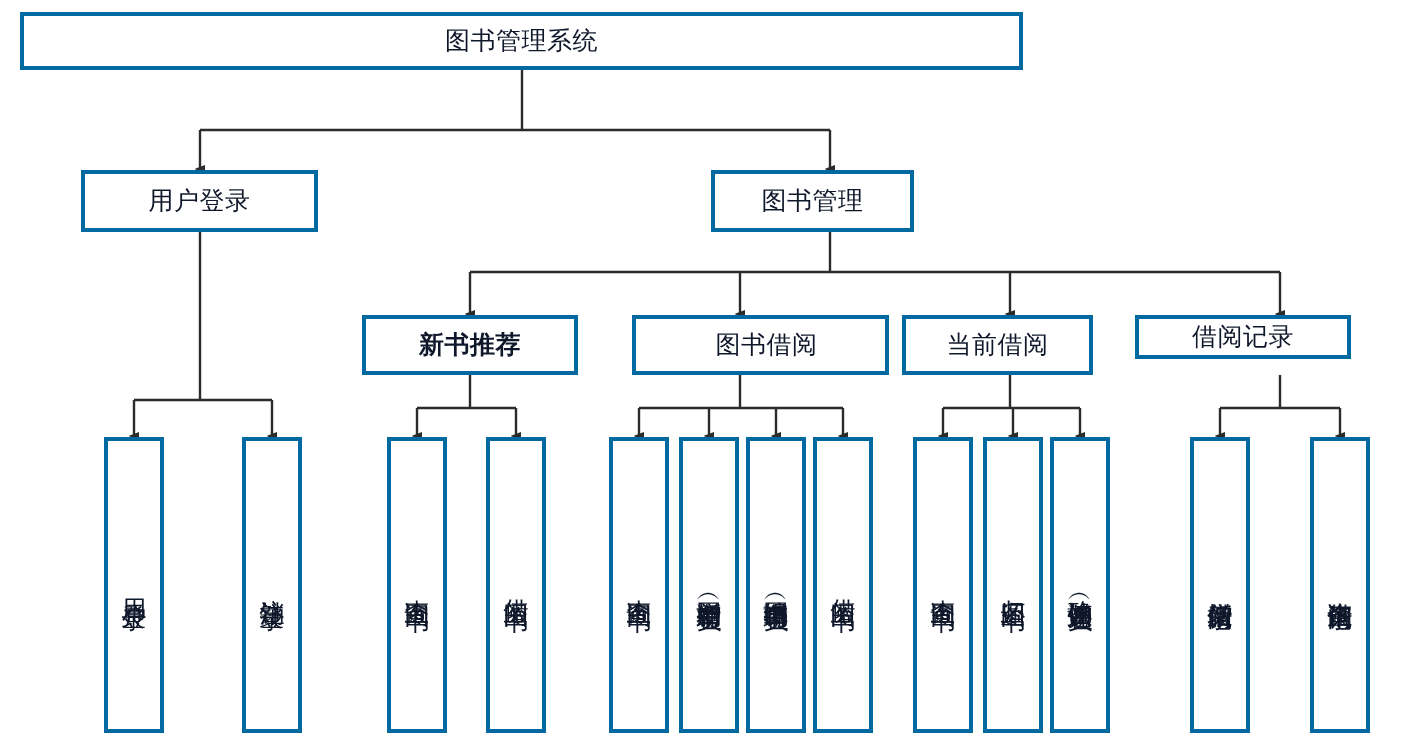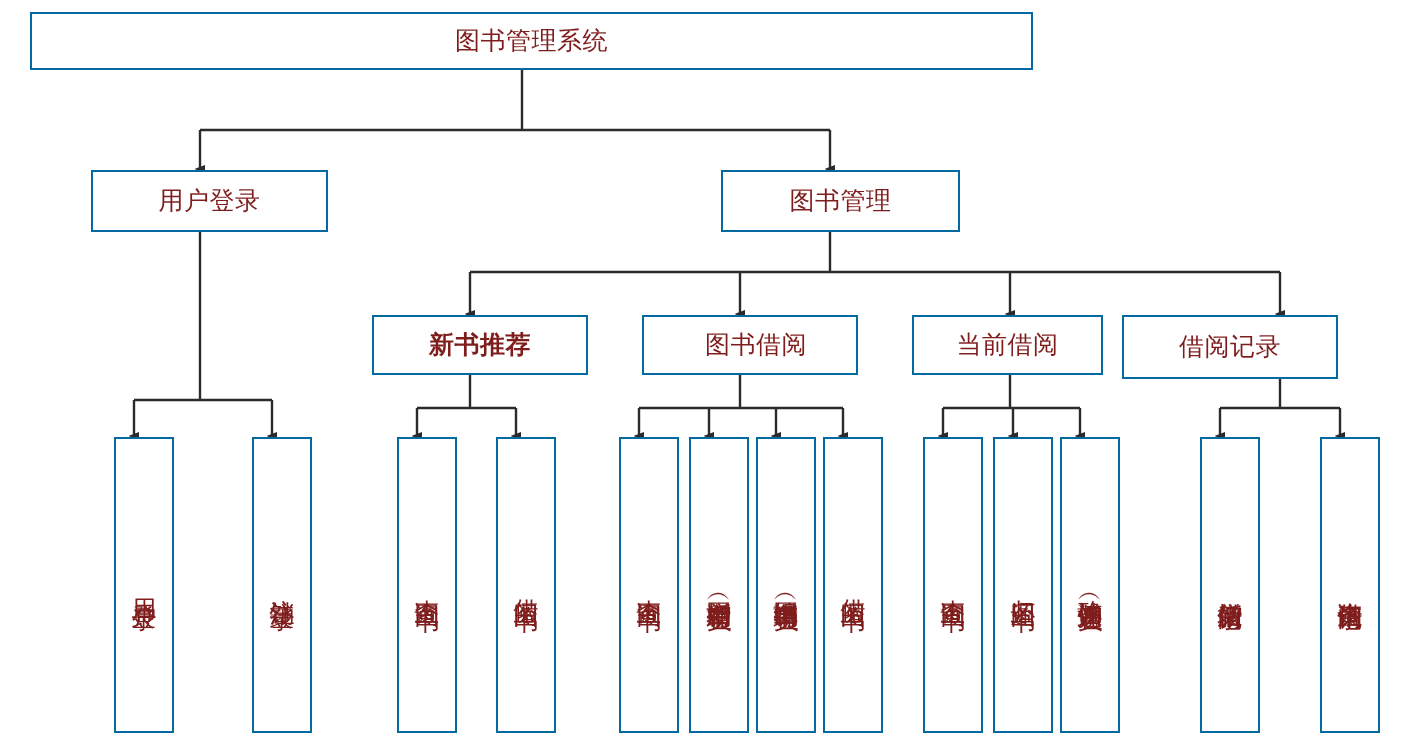--- a/index.html
+++ b/index.html
@@ -23,26 +23,25 @@
     left: 0;
     top: 0;
     width: 1405px;
     height: 747px;
     pointer-events: none;
   }
   .node {
     position: absolute;
     box-sizing: border-box;
     background: #ffffff;
-    border: 2px solid #0369a1;
+    border: 4px solid #0369a1;
     display: flex;
     align-items: center;
     justify-content: center;
-    color: #7f1d1d;
-    margin-left: 10px;
+    color: #0f172a;
   }
   .node-label {
     display: block;
     text-align: center;
     line-height: 1.06;
     white-space: pre;
   }
   
   .node.horiz .node-label {
     font-size: 25px;
@@ -121,33 +120,33 @@
         <path d="M1340,408 L1340,436" marker-end="url(#arrow)"></path>
       </g>
   </svg>
   <div id="nodes">
       <div class="node horiz root" style="left: 20px; top: 12px; width: 1003px; height: 58px;">
         <span class="node-label">图书管理系统</span>
       </div>
       <div class="node horiz" style="left: 81px; top: 170px; width: 237px; height: 62px;">
         <span class="node-label">用户登录</span>
       </div>
-      <div class="node horiz" style="left: 711px; top: 170px; width: 239px; height: 62px;">
+      <div class="node horiz" style="left: 711px; top: 170px; width: 203px; height: 62px;">
         <span class="node-label">图书管理</span>
       </div>
       <div class="node horiz" style="left: 362px; top: 315px; width: 216px; height: 60px; font-weight: bold;">
         <span class="node-label">新书推荐</span>
       </div>
-      <div class="node horiz" style="left: 632px; top: 315px; width: 216px; height: 60px; padding-left: 12px;">
+      <div class="node horiz" style="left: 632px; top: 315px; width: 257px; height: 60px; padding-left: 12px;">
         <span class="node-label">图书借阅</span>
       </div>
       <div class="node horiz" style="left: 902px; top: 315px; width: 191px; height: 60px;">
         <span class="node-label">当前借阅</span>
       </div>
-      <div class="node horiz" style="left: 1112px; top: 315px; width: 216px; height: 64px;">
+      <div class="node horiz" style="left: 1135px; top: 315px; width: 216px; height: 44px;">
         <span class="node-label">借阅记录</span>
       </div>
       <div class="node vert" style="left: 104px; top: 437px; width: 60px; height: 296px;">
         <span class="node-label">用户登录</span>
       </div>
       <div class="node vert" style="left: 242px; top: 437px; width: 60px; height: 296px;">
         <span class="node-label">注销登录</span>
       </div>
       <div class="node vert" style="left: 387px; top: 437px; width: 60px; height: 296px;">
         <span class="node-label">查询图书</span>

